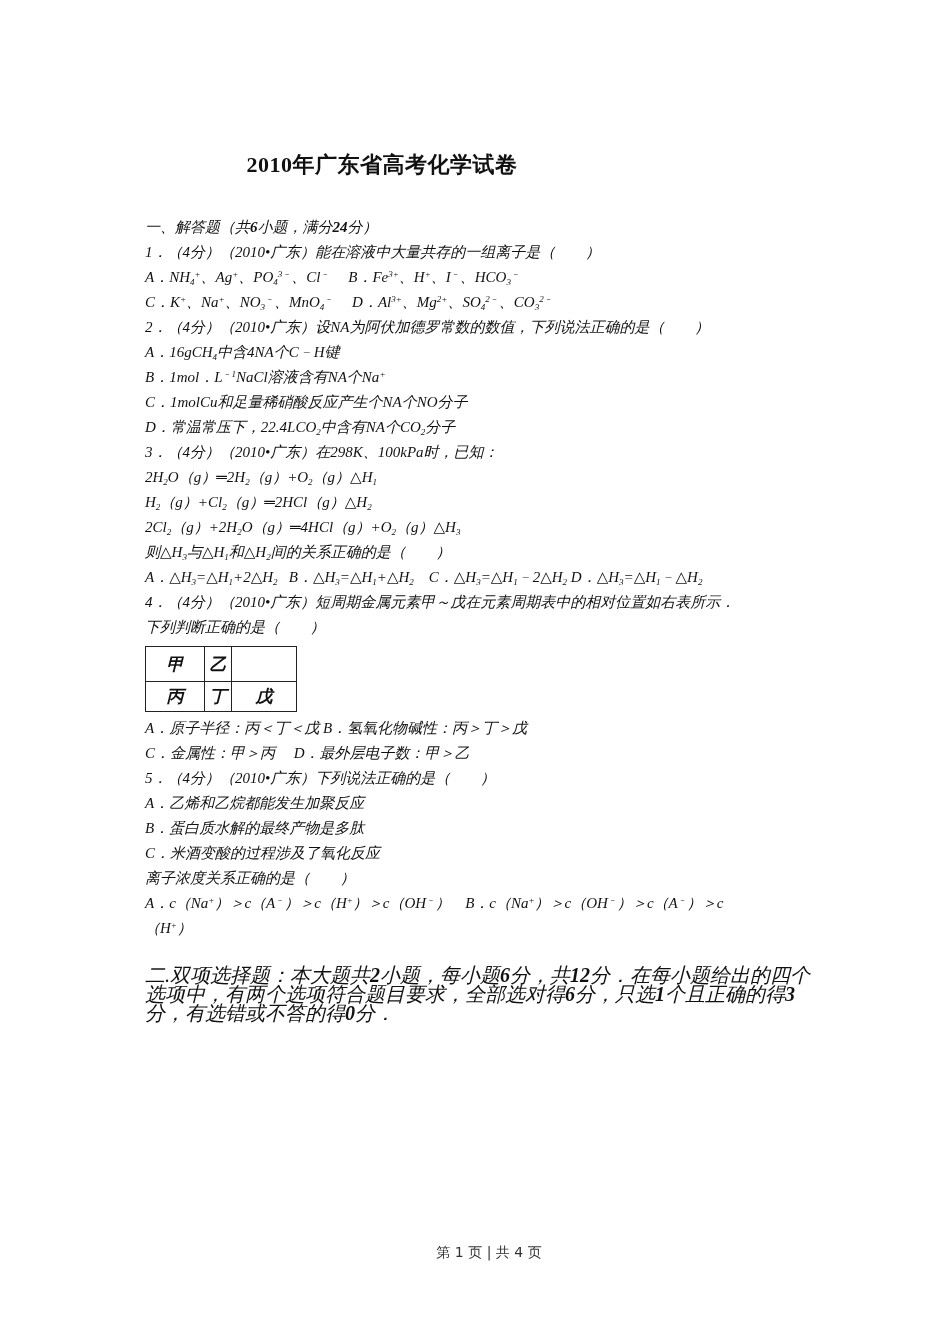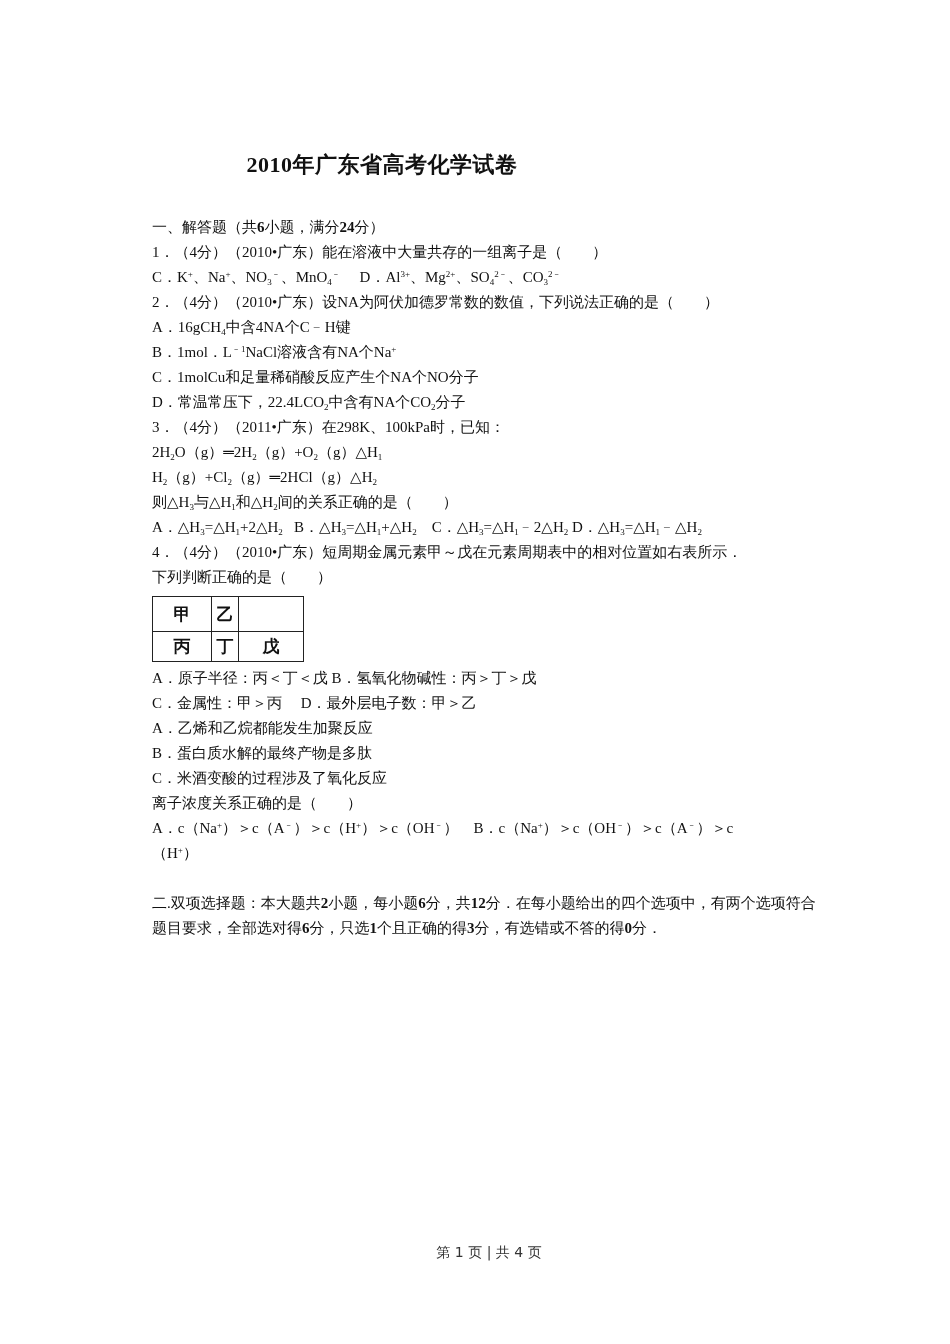--- a/index.html
+++ b/index.html
@@ -1,58 +1,60 @@
 <!DOCTYPE html>
 <html><head>
 <meta charset="utf-8">
 <style>
   html, body { margin: 0; padding: 0; background: #ffffff; }
   body { width: 950px; height: 1344px; position: relative; overflow: hidden;
          font-family: "Liberation Serif", "DejaVu Serif", serif; color: #111; }
   .title { position: absolute; left: 0; width: 764px; top: 150px; text-align: center;
            font-size: 22px; font-weight: bold; letter-spacing: 0.5px; }
-  .content { position: absolute; left: 152px; top: 215px; width: 665px; }
+  .content { position: absolute; left: 145px; top: 215px; width: 665px; font-style: italic; }
   .line { height: 25px; line-height: 25px; font-size: 15px; white-space: nowrap; }
   .b { font-weight: bold; }
   sup, sub { font-size: 9px; line-height: 0; }
   sup { vertical-align: 5px; }
   sub { vertical-align: -3px; }
   .blank { height: 25px; }
   table.periodic { border-collapse: collapse; margin: 6px 0 4px 0; }
   table.periodic td { border: 1.5px solid #222; height: 29px; text-align: center;
                       font-family: "DejaVu Sans", sans-serif; font-weight: bold; font-size: 17px; padding: 0; }
   table.periodic tr:first-child td { height: 34px; }
   .footer { position: absolute; left: 14px; width: 950px; top: 1244px; text-align: center;
             font-size: 14px; color: #333; font-family: "DejaVu Sans", sans-serif; }
   .footer .n { font-family: "DejaVu Sans", sans-serif; }
-  .para { line-height: 25px; font-size: 15px; }
+  .para { line-height: 19px; font-size: 20px; }
 </style>
 </head>
 <body>
 
 <div class="title">2010年广东省高考化学试卷</div>
 
 <div class="content">
 
   <div class="line">
     <span>一、解答题（共</span><span class="b">6</span><span>小题，满分</span><span class="b">24</span><span>分）</span>
   </div>
 
   <div class="line">1．（4分）（2010•广东）能在溶液中大量共存的一组离子是（　　）</div>
+  <div class="line">A．NH<sub>4</sub><sup>+</sup>、Ag<sup>+</sup>、PO<sub>4</sub><sup>3﹣</sup>、Cl<sup>﹣</sup>　&nbsp;B．Fe<sup>3+</sup>、H<sup>+</sup>、I<sup>﹣</sup>、HCO<sub>3</sub><sup>﹣</sup></div>
   <div class="line">C．K<sup>+</sup>、Na<sup>+</sup>、NO<sub>3</sub><sup>﹣</sup>、MnO<sub>4</sub><sup>﹣</sup>　&nbsp;D．Al<sup>3+</sup>、Mg<sup>2+</sup>、SO<sub>4</sub><sup>2﹣</sup>、CO<sub>3</sub><sup>2﹣</sup></div>
 
   <div class="line">2．（4分）（2010•广东）设NA为阿伏加德罗常数的数值，下列说法正确的是（　　）</div>
   <div class="line">A．16gCH<sub>4</sub>中含4NA个C﹣H键</div>
   <div class="line">B．1mol．L<sup>﹣1</sup>NaCl溶液含有NA个Na<sup>+</sup></div>
   <div class="line">C．1molCu和足量稀硝酸反应产生个NA个NO分子</div>
   <div class="line">D．常温常压下，22.4LCO<sub>2</sub>中含有NA个CO<sub>2</sub>分子</div>
 
-  <div class="line">3．（4分）（2011•广东）在298K、100kPa时，已知：</div>
+  <div class="line">3．（4分）（2010•广东）在298K、100kPa时，已知：</div>
   <div class="line">2H<sub>2</sub>O（g）═2H<sub>2</sub>（g）+O<sub>2</sub>（g）△H<sub>1</sub></div>
   <div class="line">H<sub>2</sub>（g）+Cl<sub>2</sub>（g）═2HCl（g）△H<sub>2</sub></div>
+  <div class="line">2Cl<sub>2</sub>（g）+2H<sub>2</sub>O（g）═4HCl（g）+O<sub>2</sub>（g）△H<sub>3</sub></div>
   <div class="line">则△H<sub>3</sub>与△H<sub>1</sub>和△H<sub>2</sub>间的关系正确的是（　　）</div>
   <div class="line">A．△H<sub>3</sub>=△H<sub>1</sub>+2△H<sub>2</sub>&nbsp;&nbsp; B．△H<sub>3</sub>=△H<sub>1</sub>+△H<sub>2</sub>&nbsp;&nbsp;&nbsp; C．△H<sub>3</sub>=△H<sub>1</sub>﹣2△H<sub>2</sub> D．△H<sub>3</sub>=△H<sub>1</sub>﹣△H<sub>2</sub></div>
 
   <div class="line">4．（4分）（2010•广东）短周期金属元素甲～戊在元素周期表中的相对位置如右表所示．</div>
   <div class="line">下列判断正确的是（　　）</div>
   <table class="periodic">
     <tbody>
         <tr>
       <td style="width:58px">甲</td>
       <td style="width:26px">乙</td>
@@ -61,20 +63,21 @@
     <tr>
       <td>丙</td>
       <td>丁</td>
       <td>戊</td>
     </tr>
   </tbody>
     </table>
   <div class="line">A．原子半径：丙＜丁＜戊 B．氢氧化物碱性：丙＞丁＞戊</div>
   <div class="line">C．金属性：甲＞丙　 D．最外层电子数：甲＞乙</div>
 
+  <div class="line">5．（4分）（2010•广东）下列说法正确的是（　　）</div>
   <div class="line">A．乙烯和乙烷都能发生加聚反应</div>
   <div class="line">B．蛋白质水解的最终产物是多肽</div>
   <div class="line">C．米酒变酸的过程涉及了氧化反应</div>
 
   <div class="line">离子浓度关系正确的是（　　）</div>
   <div class="line">A．c（Na<sup>+</sup>）＞c（A<sup>﹣</sup>）＞c（H<sup>+</sup>）＞c（OH<sup>﹣</sup>）&nbsp;&nbsp;&nbsp; B．c（Na<sup>+</sup>）＞c（OH<sup>﹣</sup>）＞c（A<sup>﹣</sup>）＞c</div>
   <div class="line">（H<sup>+</sup>）</div>
 
   <div class="blank"></div>
 

